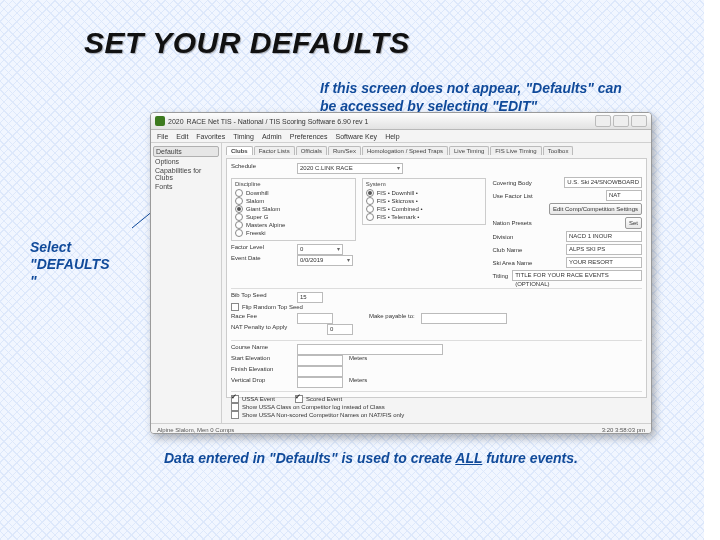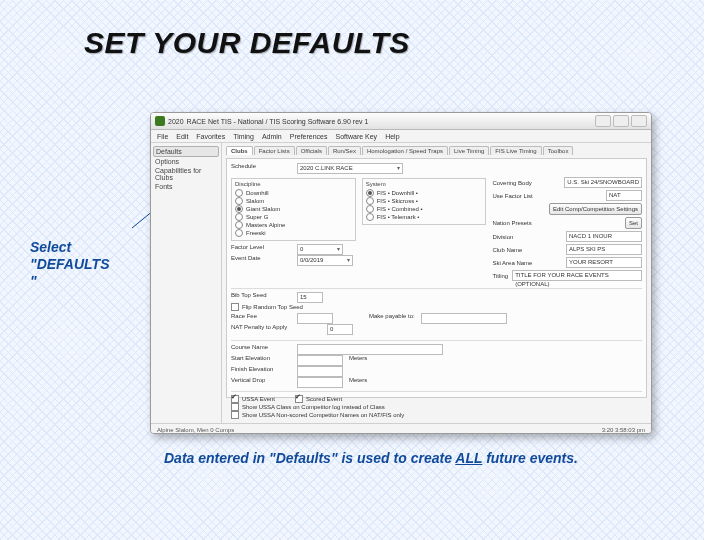--- a/index.html
+++ b/index.html
@@ -229,20 +229,24 @@
   }
   .arrow svg { width: 100%; height: 100%; }
 </style>
 </head>
 <body>
 
 <div class="slide">
 
   <div class="slide-title">SET YOUR DEFAULTS</div>
 
+  <div class="annotation-top">
+    <span>If this screen does not appear, "Defaults" can </span><br>
+    <span class="accessed-edit">be accessed by selecting "EDIT"</span>
+  </div>
 
   <div class="annotation-left">
     <span>Select</span><br>
     <span>"DEFAULTS</span><br>
     <span>"</span>
   </div>
 
   <div class="arrow">
     <svg viewBox="0 0 62 52">
       <line x1="2" y1="50" x2="56" y2="6" stroke="#104a9a" stroke-width="1"></line>

